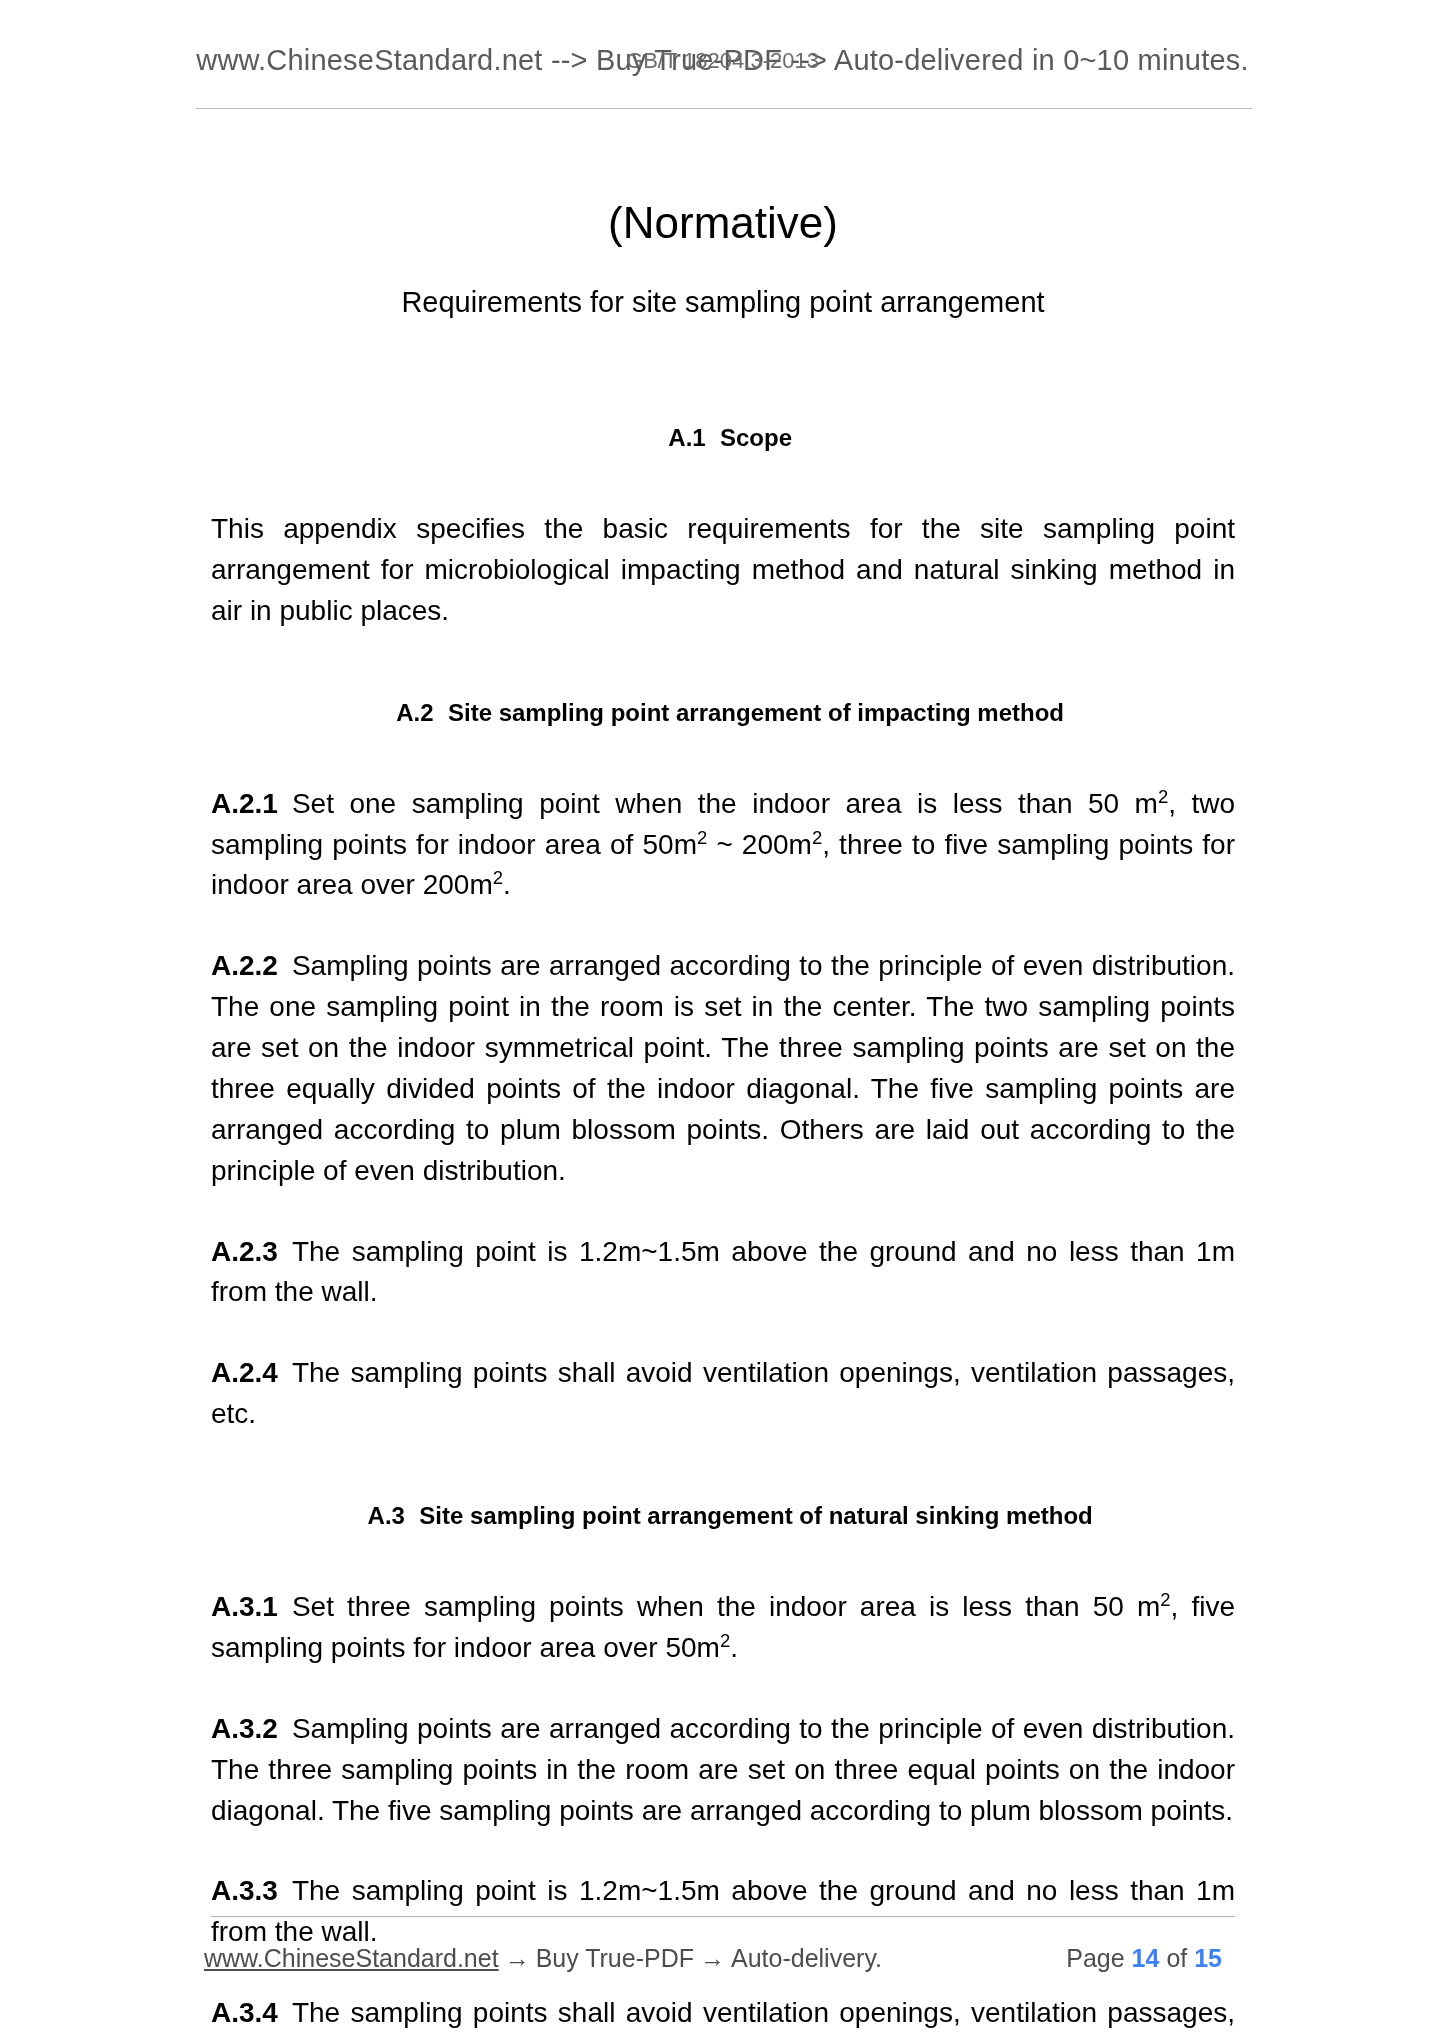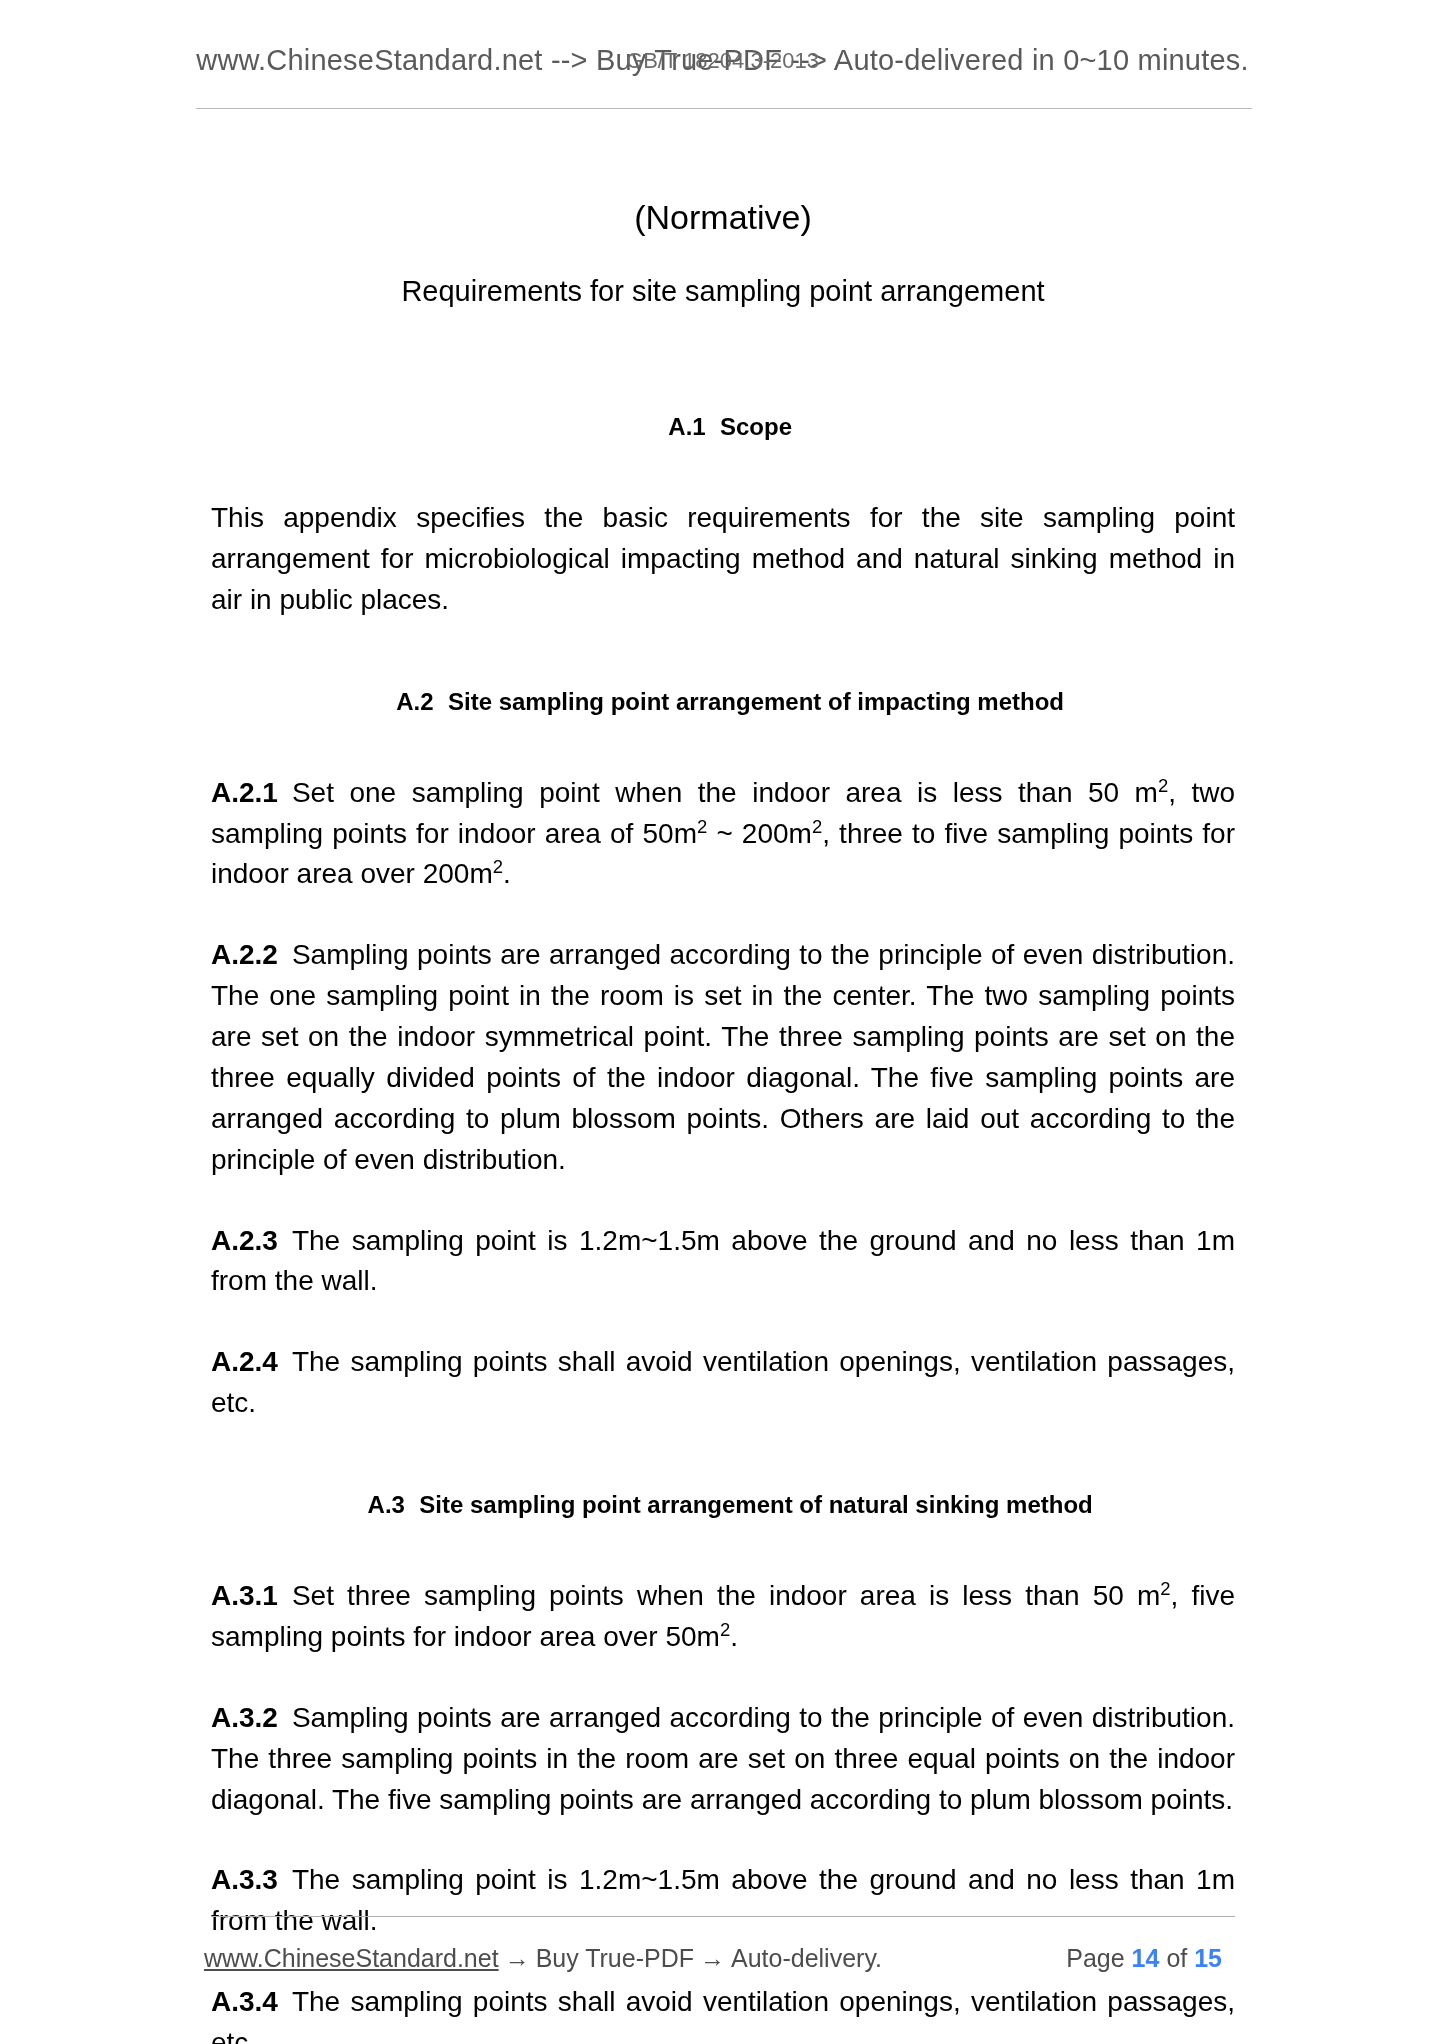--- a/index.html
+++ b/index.html
@@ -68,21 +68,21 @@
 
   h1.annex-title {
     font-size: 38px;
     font-weight: bold;
     text-align: center;
     margin: 0;
     padding: 0;
     letter-spacing: 0.5px;
   }
   .normative {
-    font-size: 34px;
+    font-size: 44px;
     text-align: center;
     margin: 48px 0 0 0;
     font-weight: normal;
   }
   .subtitle {
     font-size: 29px;
     font-weight: normal;
     text-align: center;
     margin: 38px 0 0 0;
   }

